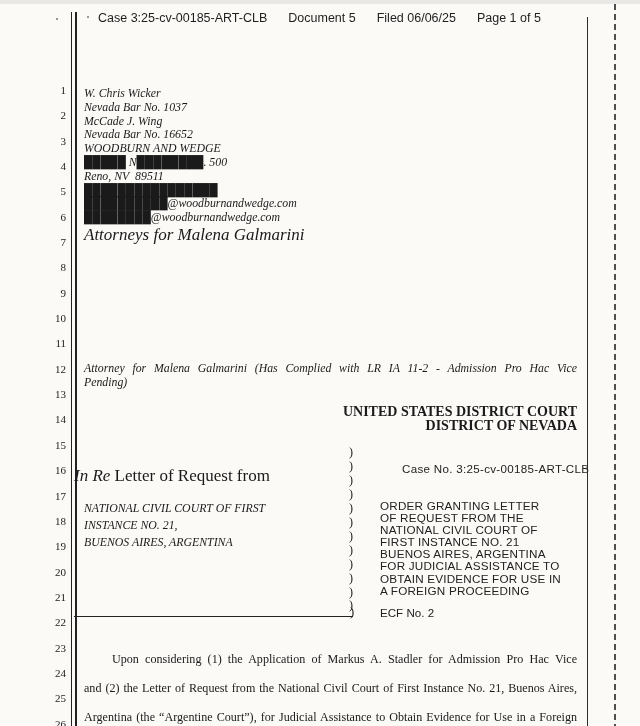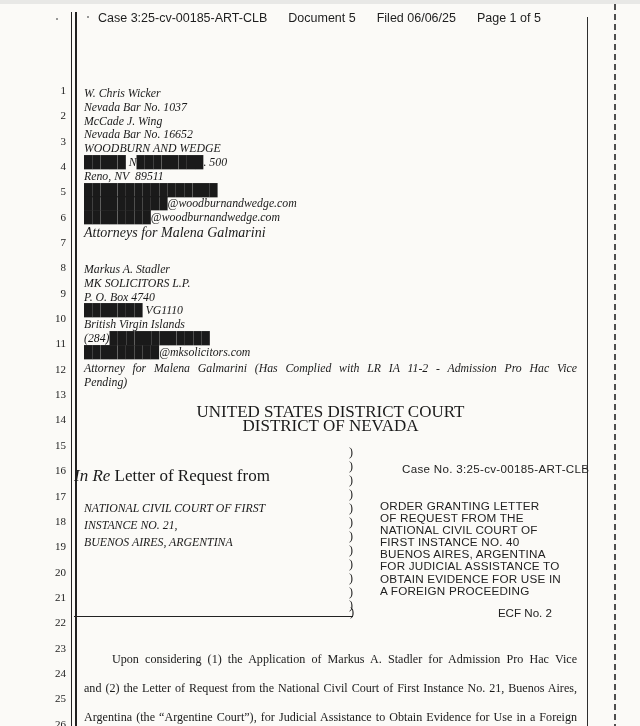--- a/index.html
+++ b/index.html
@@ -26,50 +26,50 @@
   
   .linenos { position:absolute; left:38px; top:74px; width:28px;
              text-align:right; font-size:11px; line-height:25.35px;
              white-space:pre-line; color:#1c1c1c; }
 
   
   .blk { position:absolute; left:84px; white-space:pre-line;
          font-size:11.8px; line-height:13.8px;font-style:italic; }
   .counsel-1 { top:83px; }
   .counsel-role { position:absolute; left:84px; top:221px; font-style:italic;
-                  font-size:14px; }
+                  font-size:17px; }
   .counsel-2 { top:259px; }
 
   .note { position:absolute; left:84px; top:358px; width:493px;
           font-style:italic; font-size:11.8px; line-height:13.5px; }
   .note .j { text-align:justify; text-align-last:justify;font-style:italic; }
 
   .court { position:absolute; left:84px; top:401px; width:493px;
-           text-align:center; font-weight:normal; font-size:17px;
+           text-align:right; font-weight:bold; font-size:14px;
            line-height:13.8px; white-space:pre-line; }
 
   
   .cap-inre { position:absolute; left:74px; top:462px; font-size:17px; }
   .cap-party  { top:496px; line-height:17px; }
   .cap-matter { top:553px; line-height:13.2px; }
 
   .cap-parens { position:absolute; left:349px; top:442px; font-size:12px;
                 line-height:13.95px; white-space:pre-line; }
   .cap-rule { position:absolute; left:74px; top:612px; width:279px; height:0;
               border-bottom:1.4px solid #222; }
   .cap-rule-paren { position:absolute; left:350px; top:601px; font-size:12.5px; }
 
   
   .sans { font-family:"Liberation Sans","DejaVu Sans",sans-serif; color:#222; }
   .case-no { position:absolute; left:402px; top:458px; font-size:11.6px;
              letter-spacing:.3px; white-space:nowrap; }
   .order-title { position:absolute; left:380px; top:496px; font-size:11.7px;
                  line-height:12.1px; letter-spacing:.2px; white-space:pre-line; }
   .ecf { position:absolute; left:380px; top:602px; width:172px;
-         text-align:right; font-size:11.6px; }
+         text-align:left; font-size:11.6px; }
 
   
   .body-para { position:absolute; left:84px; top:641px; width:493px;
                font-size:12.1px; line-height:29px; }
   .bline { text-align:justify; text-align-last:justify; }
   .bline.first { text-indent:28px;font-family:Liberation Serif, serif; }
 </style>
 </head>
 <body>
 
@@ -121,27 +121,20 @@
 McCade J. Wing
 Nevada Bar No. 16652
 WOODBURN AND WEDGE
 █████ N████████. 500
 Reno, NV&nbsp; 89511
 ████████████████
 ██████████@woodburnandwedge.com
 ████████@woodburnandwedge.com</div>
   <div class="counsel-role">Attorneys for Malena Galmarini</div>
 
-  <div class="blk counsel-2">Markus A. Stadler
-MK SOLICITORS L.P.
-P. O. Box 4740
-███████ VG1110
-British Virgin Islands
-(284)████████████
-█████████@mksolicitors.com</div>
 
   <div class="note">
     <div class="j">Attorney for Malena Galmarini (Has Complied with LR IA 11-2 - Admission Pro Hac Vice</div>
     <div>Pending)</div>
   </div>
 
   <div class="court">UNITED STATES DISTRICT COURT
 DISTRICT OF NEVADA</div>
 
   <div class="cap-inre">
@@ -163,21 +156,21 @@
 )
 )
 )</div>
   <div class="cap-rule"></div>
   <div class="cap-rule-paren">)</div>
 
   <div class="case-no sans">Case No. 3:25-cv-00185-ART-CLB</div>
   <div class="order-title sans">ORDER GRANTING LETTER
 OF REQUEST FROM THE
 NATIONAL CIVIL COURT OF
-FIRST INSTANCE NO. 40
+FIRST INSTANCE NO. 21
 BUENOS AIRES, ARGENTINA
 FOR JUDICIAL ASSISTANCE TO
 OBTAIN EVIDENCE FOR USE IN
 A FOREIGN PROCEEDING</div>
   <div class="ecf sans">ECF No. 2</div>
 
   <div class="body-para">
     <div class="bline first">Upon considering (1) the Application of Markus A. Stadler for Admission Pro Hac Vice</div>
     <div class="bline">and (2) the Letter of Request from the National Civil Court of First Instance No. 21, Buenos Aires,</div>
     <div class="bline">Argentina (the “Argentine Court”), for Judicial Assistance to Obtain Evidence for Use in a Foreign</div>

